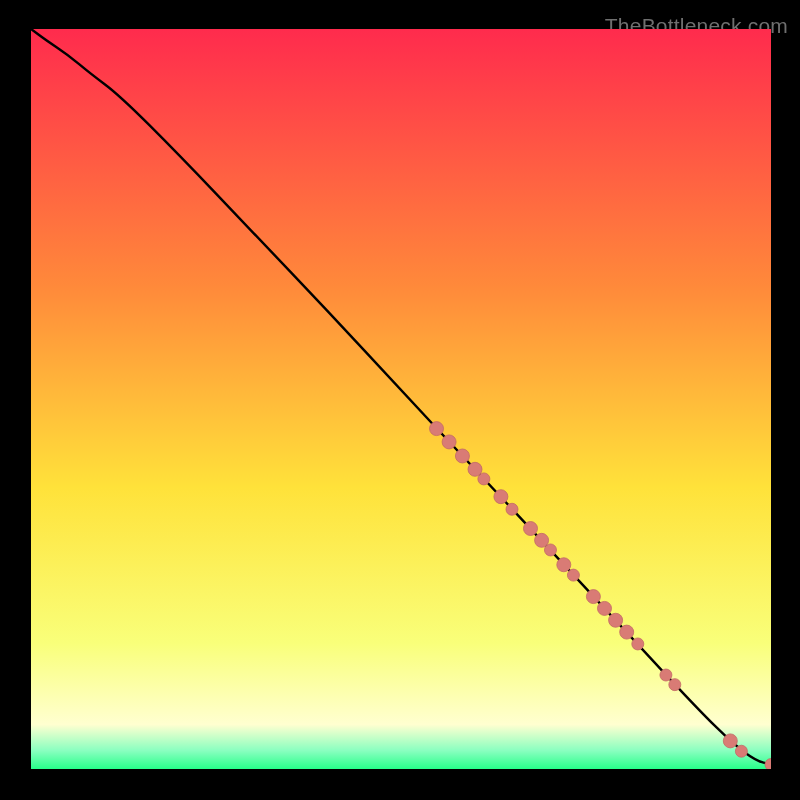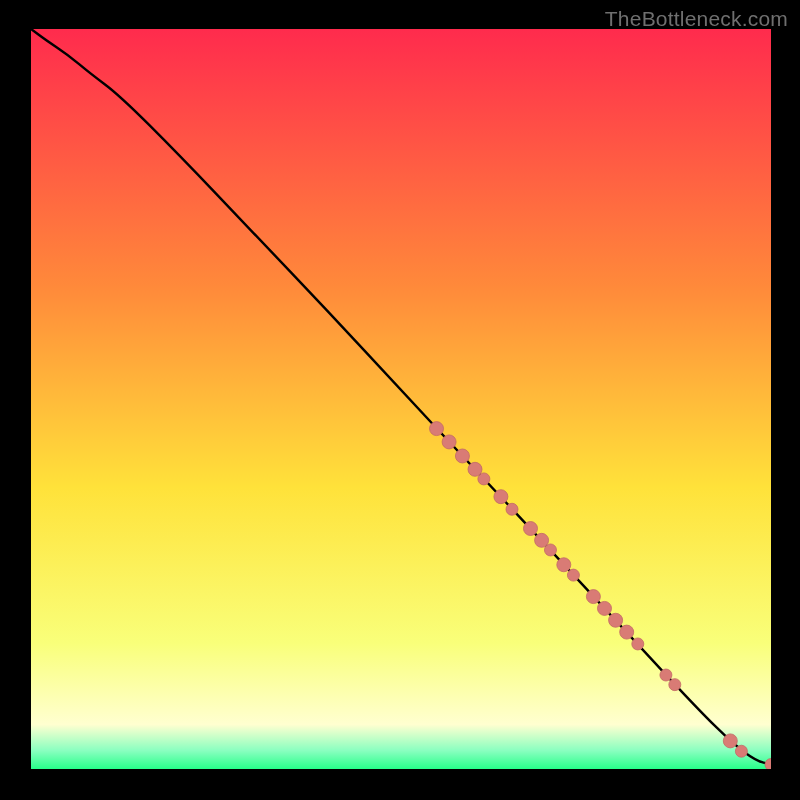--- a/index.html
+++ b/index.html
@@ -12,21 +12,21 @@
     overflow: hidden;
   }
   .frame {
     position: relative;
     width: 800px;
     height: 800px;
     background: #000;
   }
   .attribution {
     position: absolute;
-    top: 7px;
+    top: 14px;
     right: 12px;
     color: #6f6f6f;
     font-size: 21px;
     letter-spacing: 0.2px;
     font-weight: 400;
   }
   .plot {
     position: absolute;
     left: 31px;
     top: 29px;

